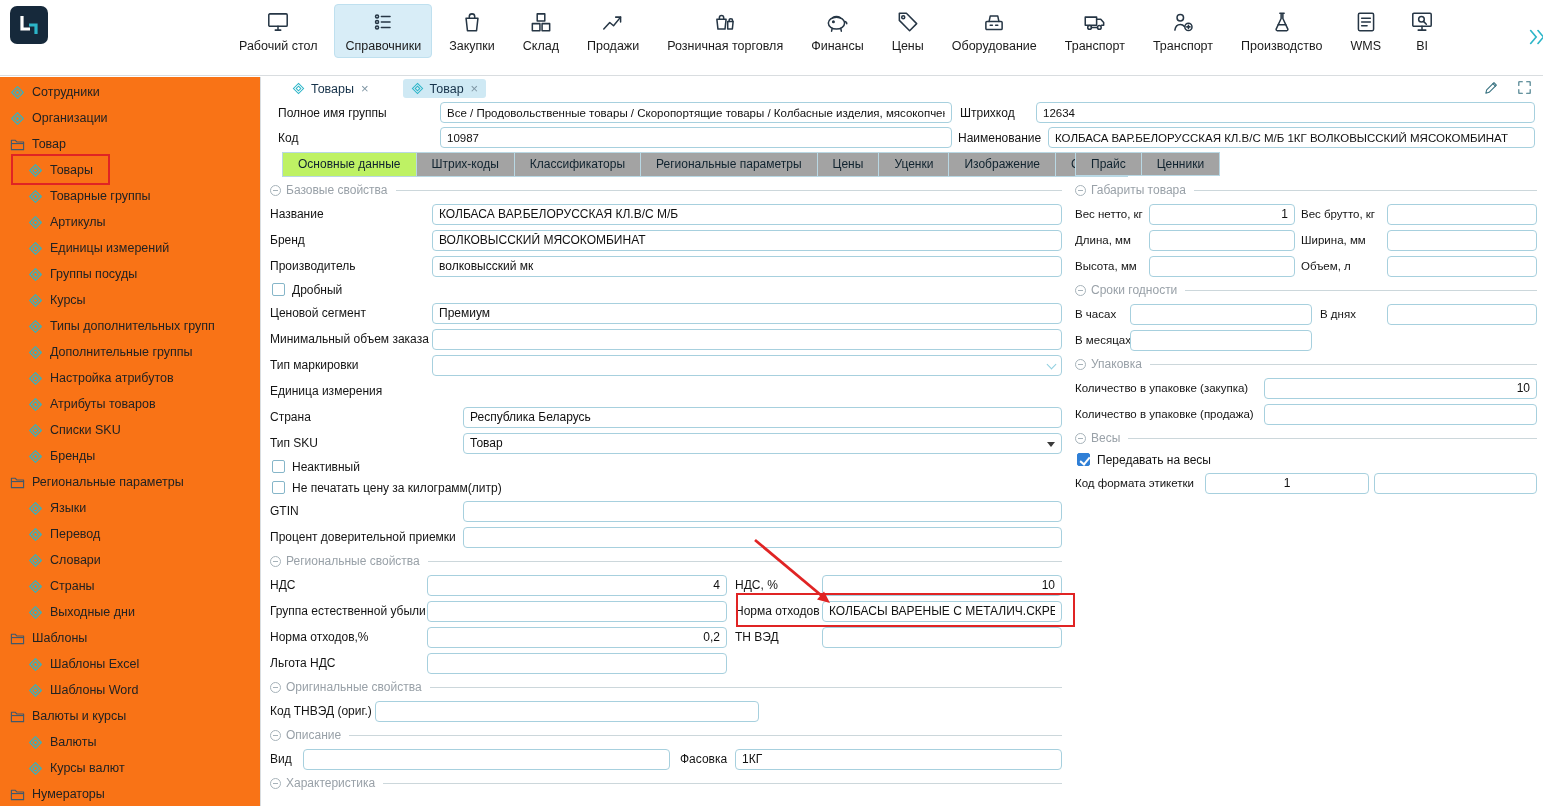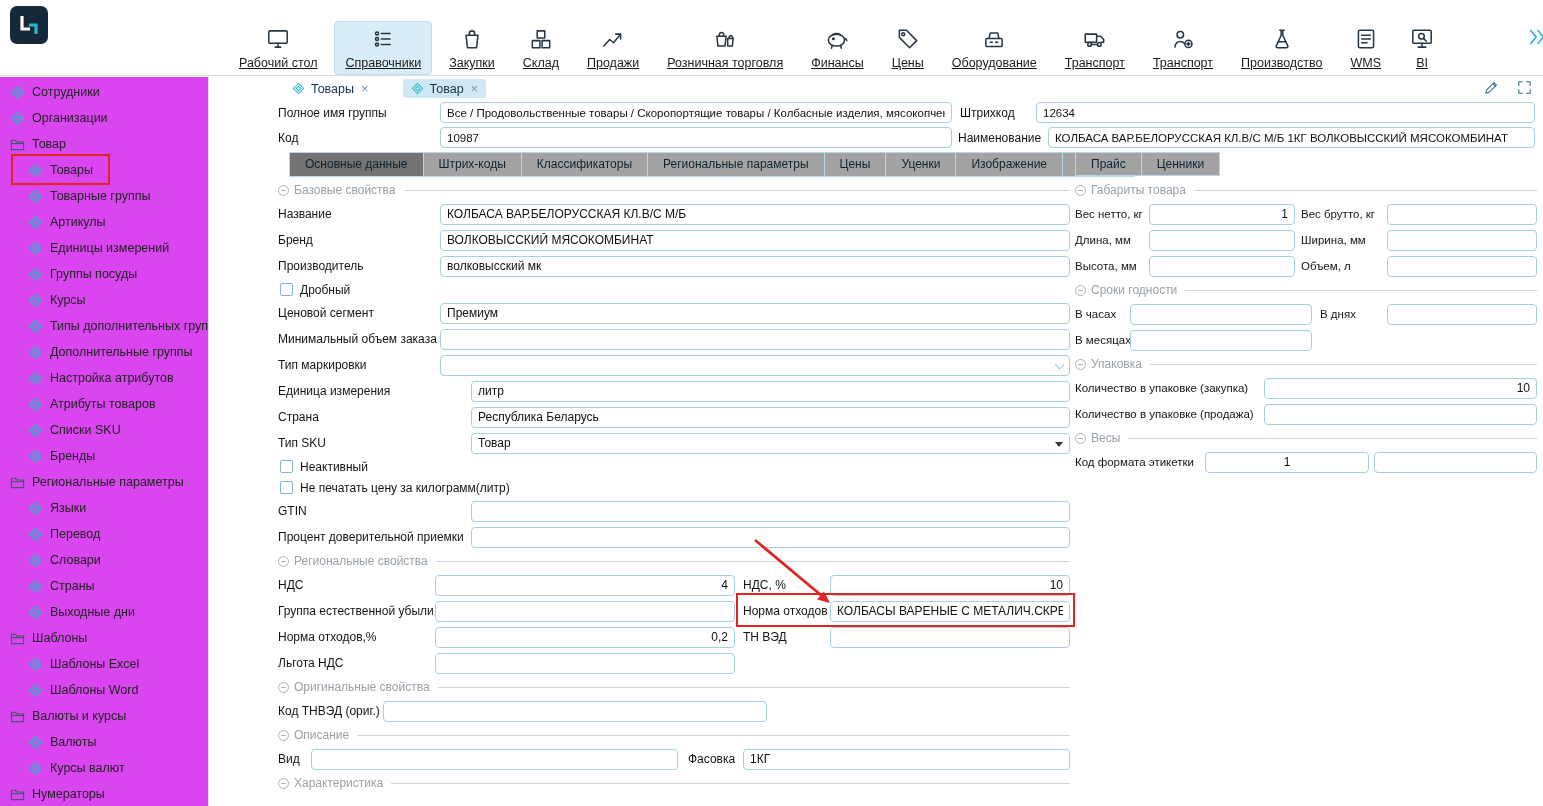--- a/index.html
+++ b/index.html
@@ -2,30 +2,30 @@
 <html><head>
 <meta charset="utf-8">
 <style>
   * { box-sizing:border-box; margin:0; padding:0; }
   html,body { width:1543px; height:806px; }
   body { position:relative; font-family:"Liberation Sans", sans-serif; background:#fff; overflow:hidden; color:#141414; }
 
   
   header { position:absolute; top:0; left:0; width:100%; height:76px; background:#fff; border-bottom:1px solid #d9dde0; }
   .logo { position:absolute; left:10px; top:6px; width:38px; height:38px; cursor:pointer; }
-  #toolbar { display:flex; margin-left:228px; gap:6px; align-items:flex-end; height:100%; padding-top:4px;text-decoration:underline; }
+  #toolbar { display:flex; margin-left:228px; gap:6px; align-items:flex-start; height:100%; padding-top:4px; }
   .tb-item { display:flex; flex-direction:column; align-items:center; justify-content:center; gap:4px; padding:4px 10px; border-radius:4px; border:1px solid transparent; cursor:pointer; }
   .tb-item.selected { background:#d8edf7; border-color:#bfe0ef; }
   .tb-ico svg { width:26px; height:26px; stroke:#263645; fill:none; stroke-width:1.4; stroke-linecap:round; stroke-linejoin:round; display:block; }
   .tb-lbl { font-size:12.5px; color:#1b1b1b; white-space:nowrap; }
   .hdr-more { position:absolute; right:-6px; top:26px; }
   .hdr-more svg { width:22px; height:22px; stroke:#2cb5c8; fill:none; stroke-width:1.8; stroke-linecap:round; }
 
   
-  #sidebar { position:absolute; top:77px; left:0; width:209px; height:729px; border-right:1px solid #d9dde0; background:#d946ef; padding-top:2px; overflow:hidden; }
+  #sidebar { position:absolute; top:77px; left:0; width:261px; height:729px; border-right:1px solid #d9dde0; background:#f97316; padding-top:2px; overflow:hidden; }
   .sb-item { display:flex; align-items:center; height:26px; gap:7px; padding-left:10px; font-size:12.5px; color:#222; cursor:pointer; white-space:nowrap; }
   .sb-item.lvl1 { padding-left:28px; }
   .sb-ico { display:flex; }
   .sb-ico svg { width:15px; height:15px; fill:none; stroke:#2cb5c8; stroke-width:1.2; stroke-linejoin:round; }
   .sb-ico svg.fold { stroke:#42586a; }
 
   
   main { position:absolute; top:77px; left:262px; width:1281px; height:729px; background:#fff; }
   .tabstrip { height:23px; display:flex; align-items:center; padding-left:22px; gap:26px; position:relative; }
   .tab { display:flex; align-items:center; gap:6px; font-size:12.5px; color:#16324a; padding:2px 8px; border-radius:3px; cursor:pointer; }
@@ -40,25 +40,25 @@
   .dh-lbl.w1 { width:162px; }
   .dh-lbl.wbar { width:76px; margin-left:8px; }
   .dh-lbl.wname { width:90px; margin-left:6px; }
   .inp { height:21px; border:1px solid #a7d0de; border-radius:4px; background:#fff; font-family:inherit; font-size:12px; color:#111; padding:0 6px; outline:none; min-width:0; }
   .dochdr-row .inp { font-size:11.5px; }
   .w512 { width:512px; } .flex1 { flex:1; }
 
   .innertabs { height:25px; margin-top:2px; margin-left:20px; position:relative; display:flex; }
   .itab { font-size:12px; color:#10232f; padding:4px 15px; border:1px solid #b9d8e4; border-left:none; background:#a3a3a3; cursor:pointer; white-space:nowrap; }
   .itab:first-child { border-left:1px solid #b9d8e4; }
-  .itab.selected { background:#737373;margin-left:7px; }
+  .itab.selected { background:#bef264; }
   #innertabs-right { position:absolute; left:793px; top:0; display:flex; }
 
   .body-cols { position:absolute; top:102px; left:0; right:0; bottom:0; }
-  .col-left  { position:absolute; left:16px;  top:0; width:792px; }
+  .col-left  { position:absolute; left:8px;  top:0; width:792px; }
   .col-right { position:absolute; left:813px; top:0; width:462px; }
 
   .sect { display:flex; align-items:center; height:22px; color:#99a1a8; font-size:12px; gap:5px; }
   .ci { width:11px; height:11px; border:1px solid #a7b3ba; border-radius:50%; position:relative; flex:0 0 auto; cursor:pointer; }
   .ci::after { content:""; position:absolute; left:2px; right:2px; top:4px; border-top:1px solid #a7b3ba; }
   .sect .line { flex:1; border-top:1px solid #ccd7db; margin-left:3px; }
 
   .row { display:flex; align-items:center; height:26px; }
   .row-cb { display:flex; align-items:center; height:21px; gap:7px; padding-left:2px; }
   .lbl { font-size:12px; color:#141414; white-space:nowrap; flex:0 0 auto; }
@@ -605,21 +605,20 @@
       </div>
       <div class="row">
         <span class="lbl lw162">Тип маркировки</span>
         <span class="selwrap">
           <input class="inp" value="" style="">
           <span class="chev"></span>
         </span>
       </div>
       <div class="row">
         <span class="lbl lw193">Единица измерения</span>
-        <input class="inp flex1" value="литр" style="">
       </div>
       <div class="row">
         <span class="lbl lw193">Страна</span>
         <input class="inp flex1" value="Республика Беларусь" style="">
       </div>
       <div class="row">
         <span class="lbl lw193">Тип SKU</span>
         <div class="inp sel flex1">
           <span>Товар</span>
           <span class="tri"></span>
@@ -753,20 +752,24 @@
       </div>
       <div class="row">
         <span class="lbl lw189">Количество в упаковке (продажа)</span>
         <input class="inp flex1" value="" style="">
       </div>
 
       <div class="sect">
         <span class="ci"></span>
         <span>Весы</span>
         <span class="line"></span>
+      </div>
+      <div class="row-cb">
+        <span class="cb checked"></span>
+        <span class="cb-lbl">Передавать на весы</span>
       </div>
       <div class="row">
         <span class="lbl lw130">Код формата этикетки</span>
         <input class="inp w164 ctr" value="1" style="">
         <input class="inp flex1 ml5" value="" style="">
       </div>
     </section>
   </div>
 </main>
 

